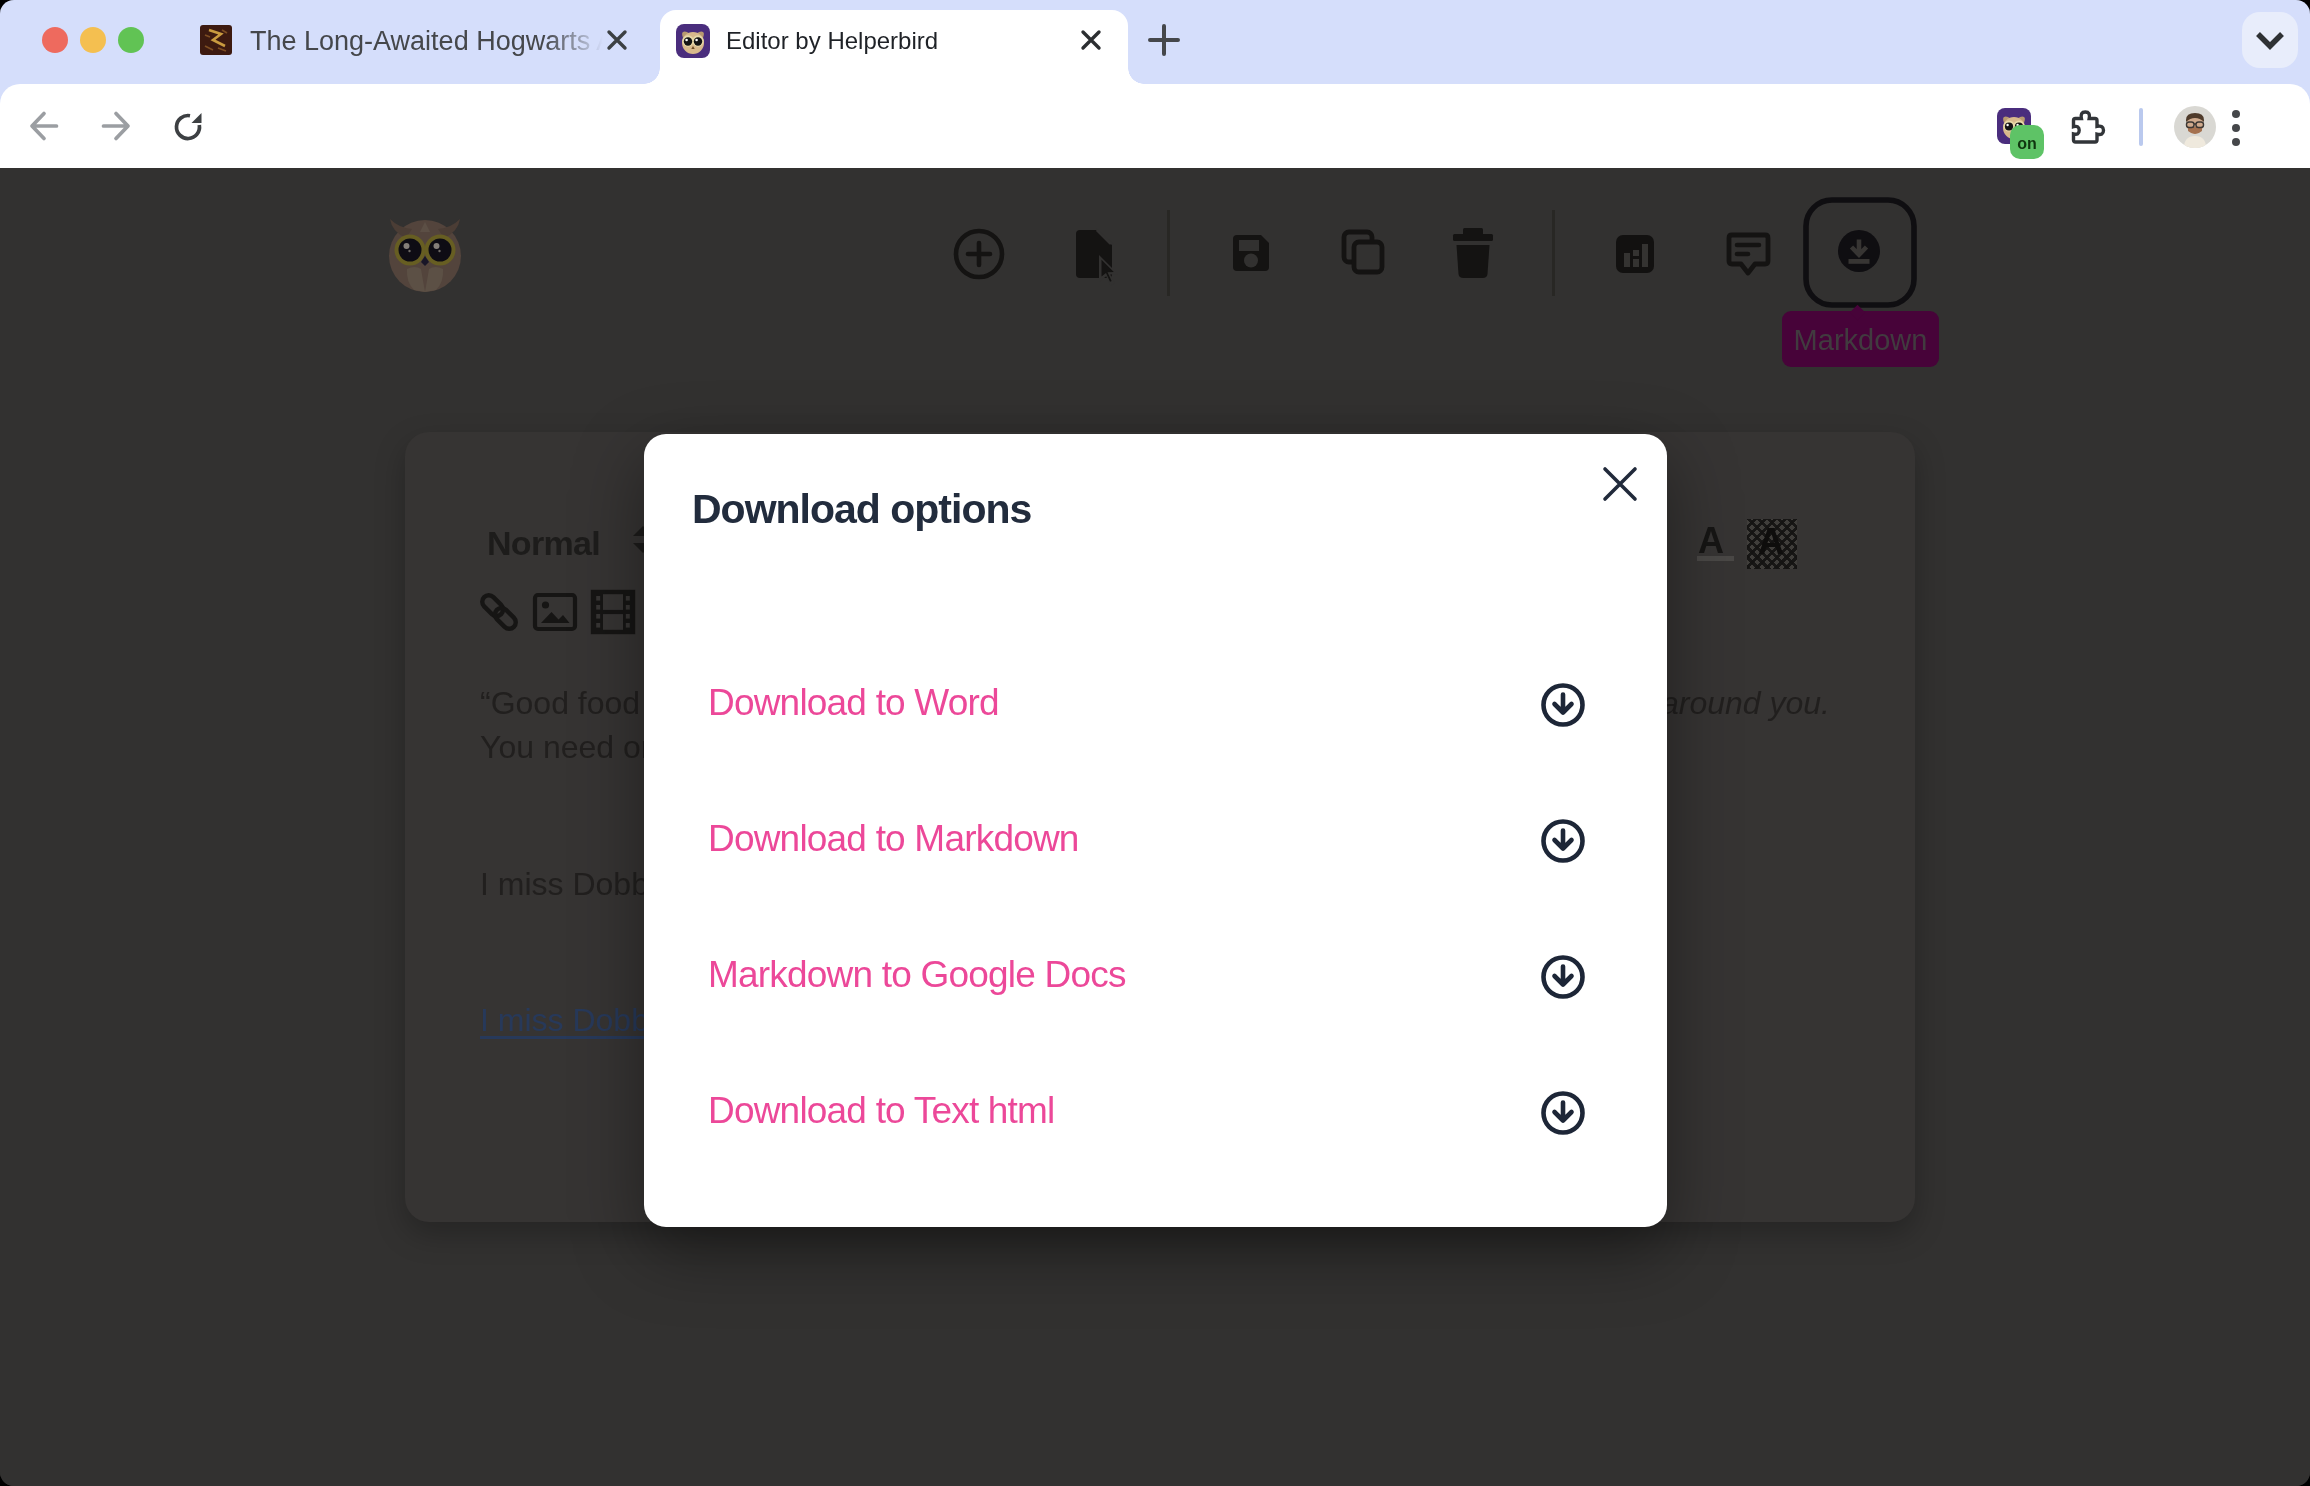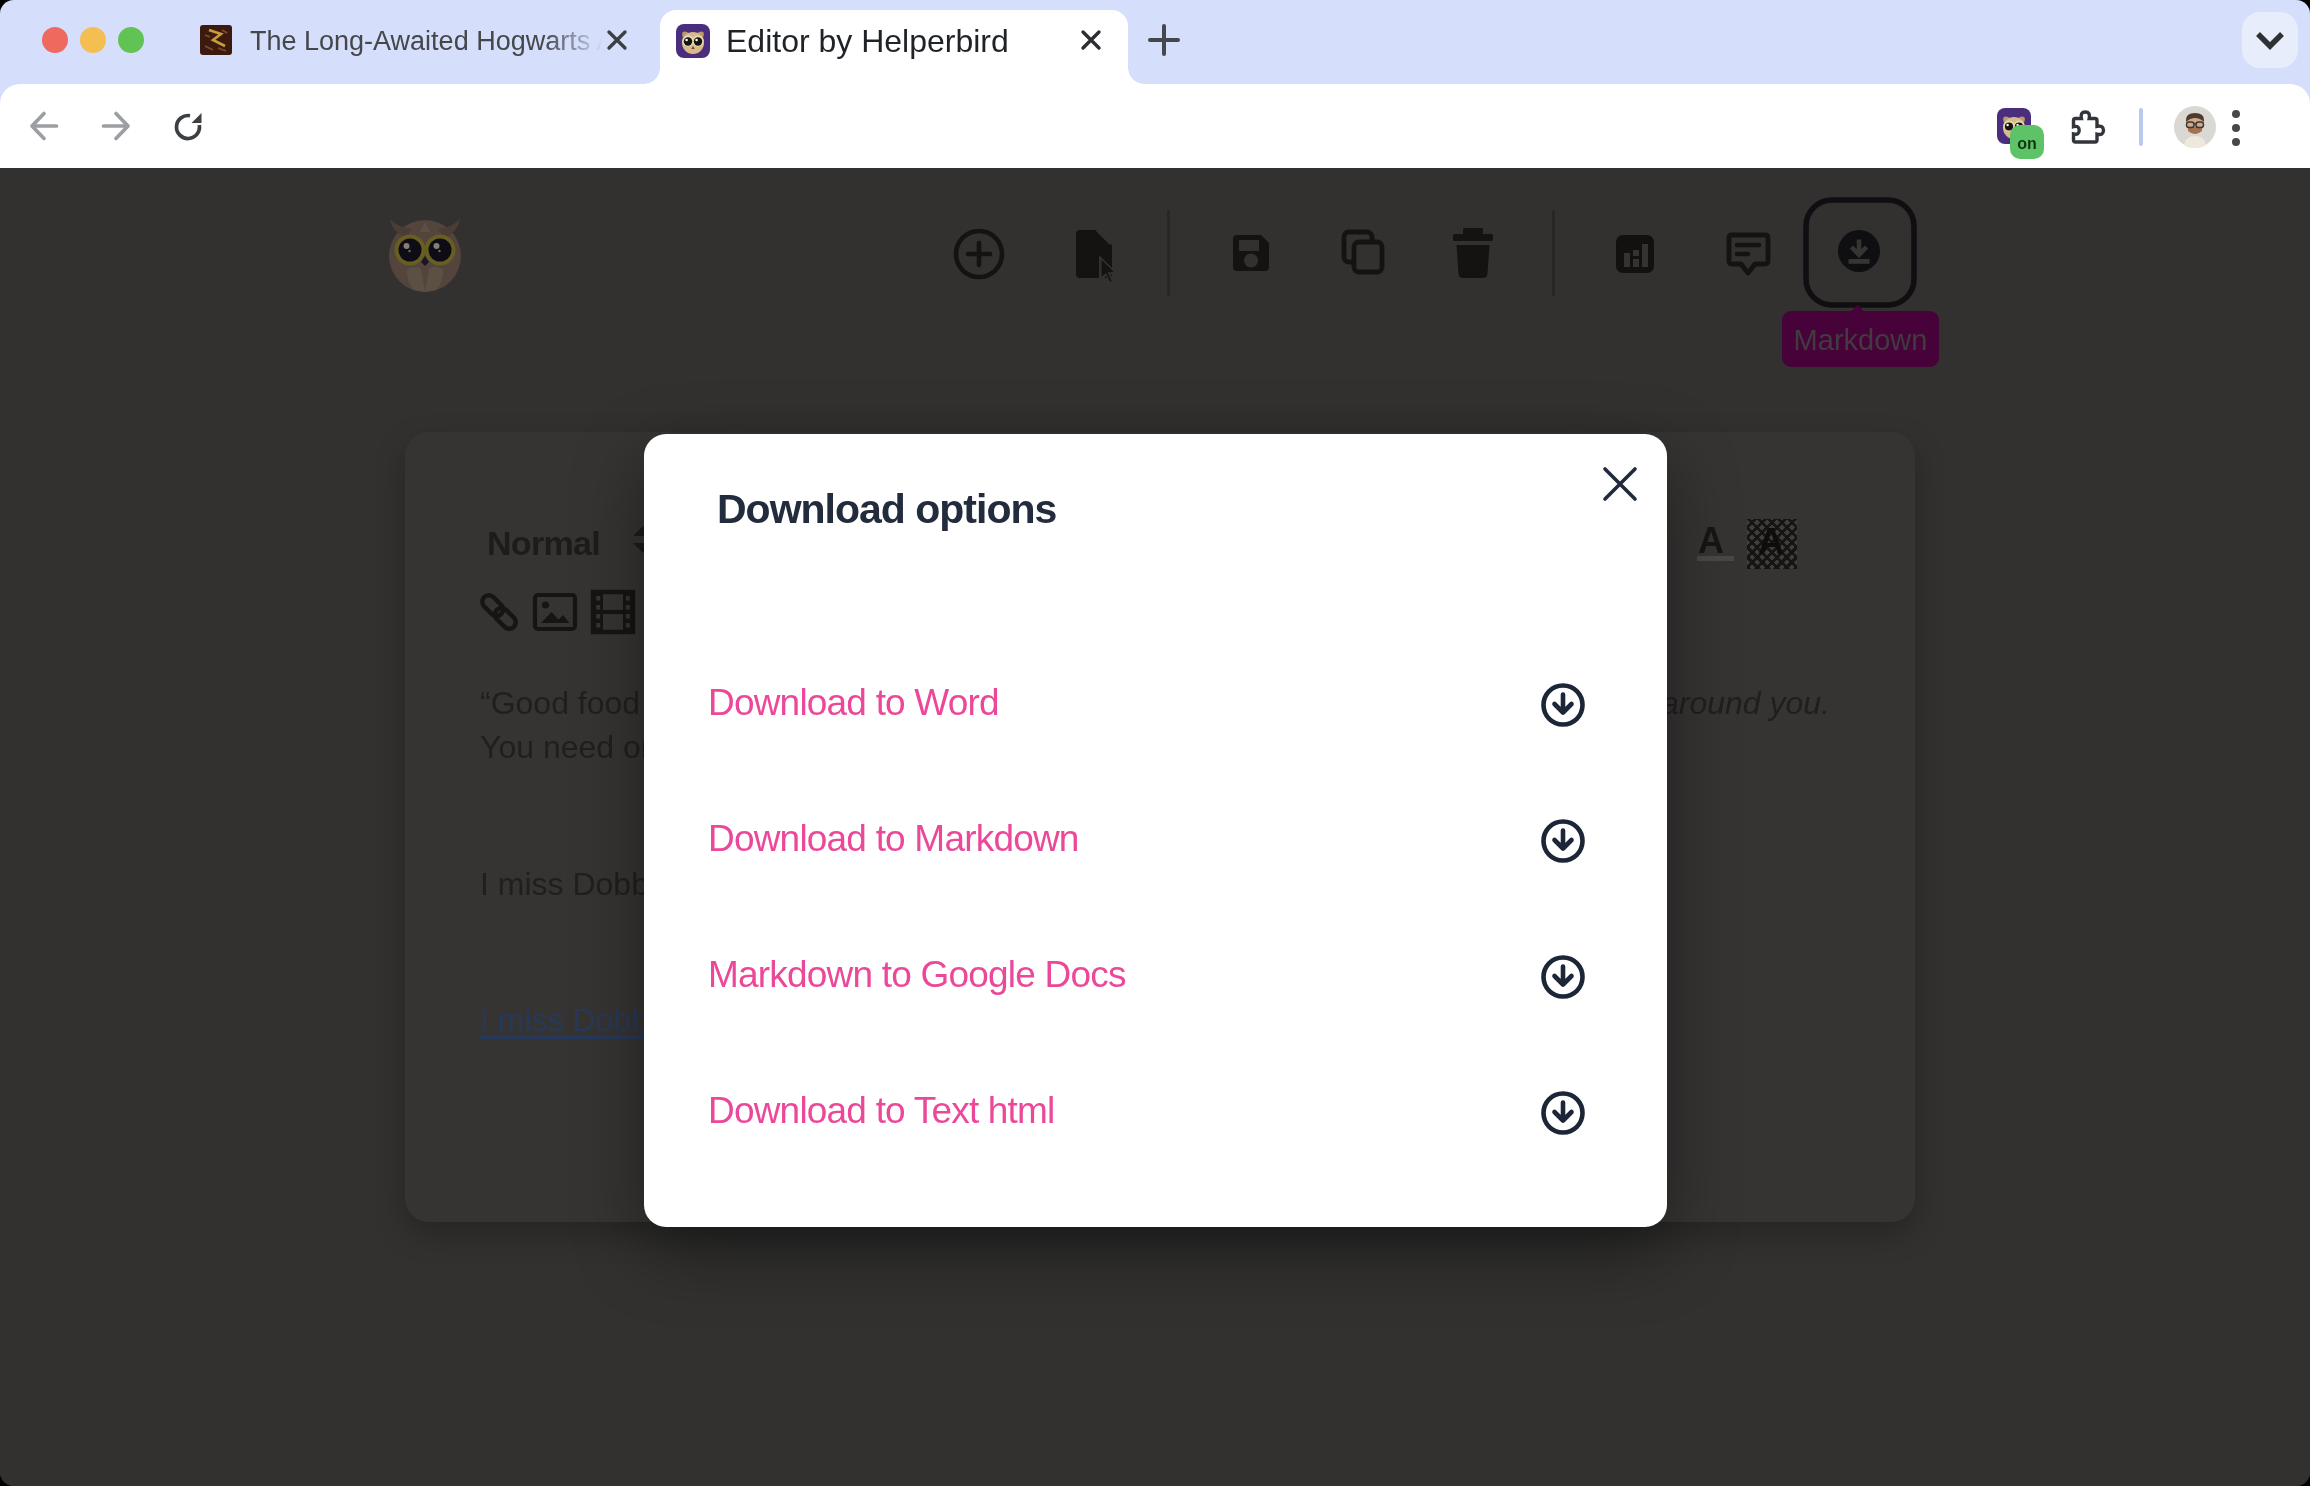--- a/index.html
+++ b/index.html
@@ -5,38 +5,38 @@
   * { margin:0; padding:0; box-sizing:border-box; }
   html,body { width:2310px; height:1486px; background:#000; font-family:"Liberation Sans", sans-serif; }
   .abs { position:absolute; }
   #win { position:absolute; inset:0; border-radius:14px; overflow:hidden; background:#323130; }
   
   #tabs { position:absolute; top:0; left:0; right:0; height:110px; background:#d5defb; }
   .light { position:absolute; top:27px; width:26px; height:26px; border-radius:50%; }
   #tab1title { position:absolute; left:250px; top:24px; width:360px; height:34px; font-size:27px; line-height:34px; color:#45474b; white-space:nowrap; overflow:hidden;
     -webkit-mask-image:linear-gradient(90deg,#000 82%,transparent 98%); mask-image:linear-gradient(90deg,#000 82%,transparent 98%); }
   #activetab { position:absolute; left:660px; top:10px; width:468px; height:74px; background:#ffffff; border-radius:16px 16px 0 0; }
-  #tab2title { position:absolute; left:726px; top:24px; font-size:32px; line-height:34px; color:#1f2227; white-space:nowrap; }
+  #tab2title { position:absolute; left:726px; top:24px; font-size:24px; line-height:34px; color:#1f2227; white-space:nowrap; }
   #chevbtn { position:absolute; left:2242px; top:12px; width:56px; height:56px; border-radius:18px; background:#e8edfb; }
   
   #toolbar { position:absolute; top:84px; left:0; right:0; height:84px; background:#ffffff; border-radius:20px 20px 0 0; }
   #urlpill { position:absolute; left:242px; top:11px; width:1708px; height:62px; border-radius:31px; background:#ecf0fa; }
   #chip { position:absolute; left:4px; top:4px; width:576px; height:54px; border-radius:27px; background:#fff; }
   #chiptext { position:absolute; left:54px; top:14px; font-size:26px; font-weight:bold; color:#17181a; white-space:nowrap; letter-spacing:-0.9px; }
   #urltext { position:absolute; left:595px; top:13px; font-size:32px; color:#3f4246; white-space:nowrap; }
   
   #content { position:absolute; top:168px; left:0; right:0; bottom:0; background:#323130; }
   #card { position:absolute; left:405px; top:264px; width:1510px; height:790px; background:#363433; border-radius:24px; box-shadow:0 12px 30px rgba(0,0,0,0.25); }
   .etext { position:absolute; font-size:32px; line-height:38px; color:#211f1e; white-space:nowrap; }
   #tooltip { position:absolute; left:1782px; top:143px; width:157px; height:56px; border-radius:9px; background:#470339; }
   #tooltip .notch { position:absolute; left:70px; top:-4px; width:11px; height:11px; background:#470339; transform:rotate(45deg); }
   #tooltip .tt { position:absolute; width:100%; text-align:center; top:13px; font-size:29px; color:#413b3f; }
   
   #modal { position:absolute; left:644px; top:434px; width:1023px; height:793px; background:#ffffff; border-radius:22px; box-shadow:0 24px 70px rgba(0,0,0,0.4); }
-  #mhead { position:absolute; left:48px; top:52px; font-size:41px; font-weight:bold; color:#222c3d; letter-spacing:-1px;margin-left:25px; }
+  #mhead { position:absolute; left:48px; top:52px; font-size:41px; font-weight:bold; color:#222c3d; letter-spacing:-1px; }
   .mrow { position:absolute; left:64px; font-size:37px; line-height:46px; color:#ec4899; letter-spacing:-0.8px; }
   .micon { position:absolute; left:896px; }
 </style>
 </head>
 <body>
 <div id="win">
 
   <div id="tabs"></div>
   <div class="light" style="left:42px;background:#ee6a5e;"></div>
   <div class="light" style="left:80px;background:#f4bf50;"></div>

